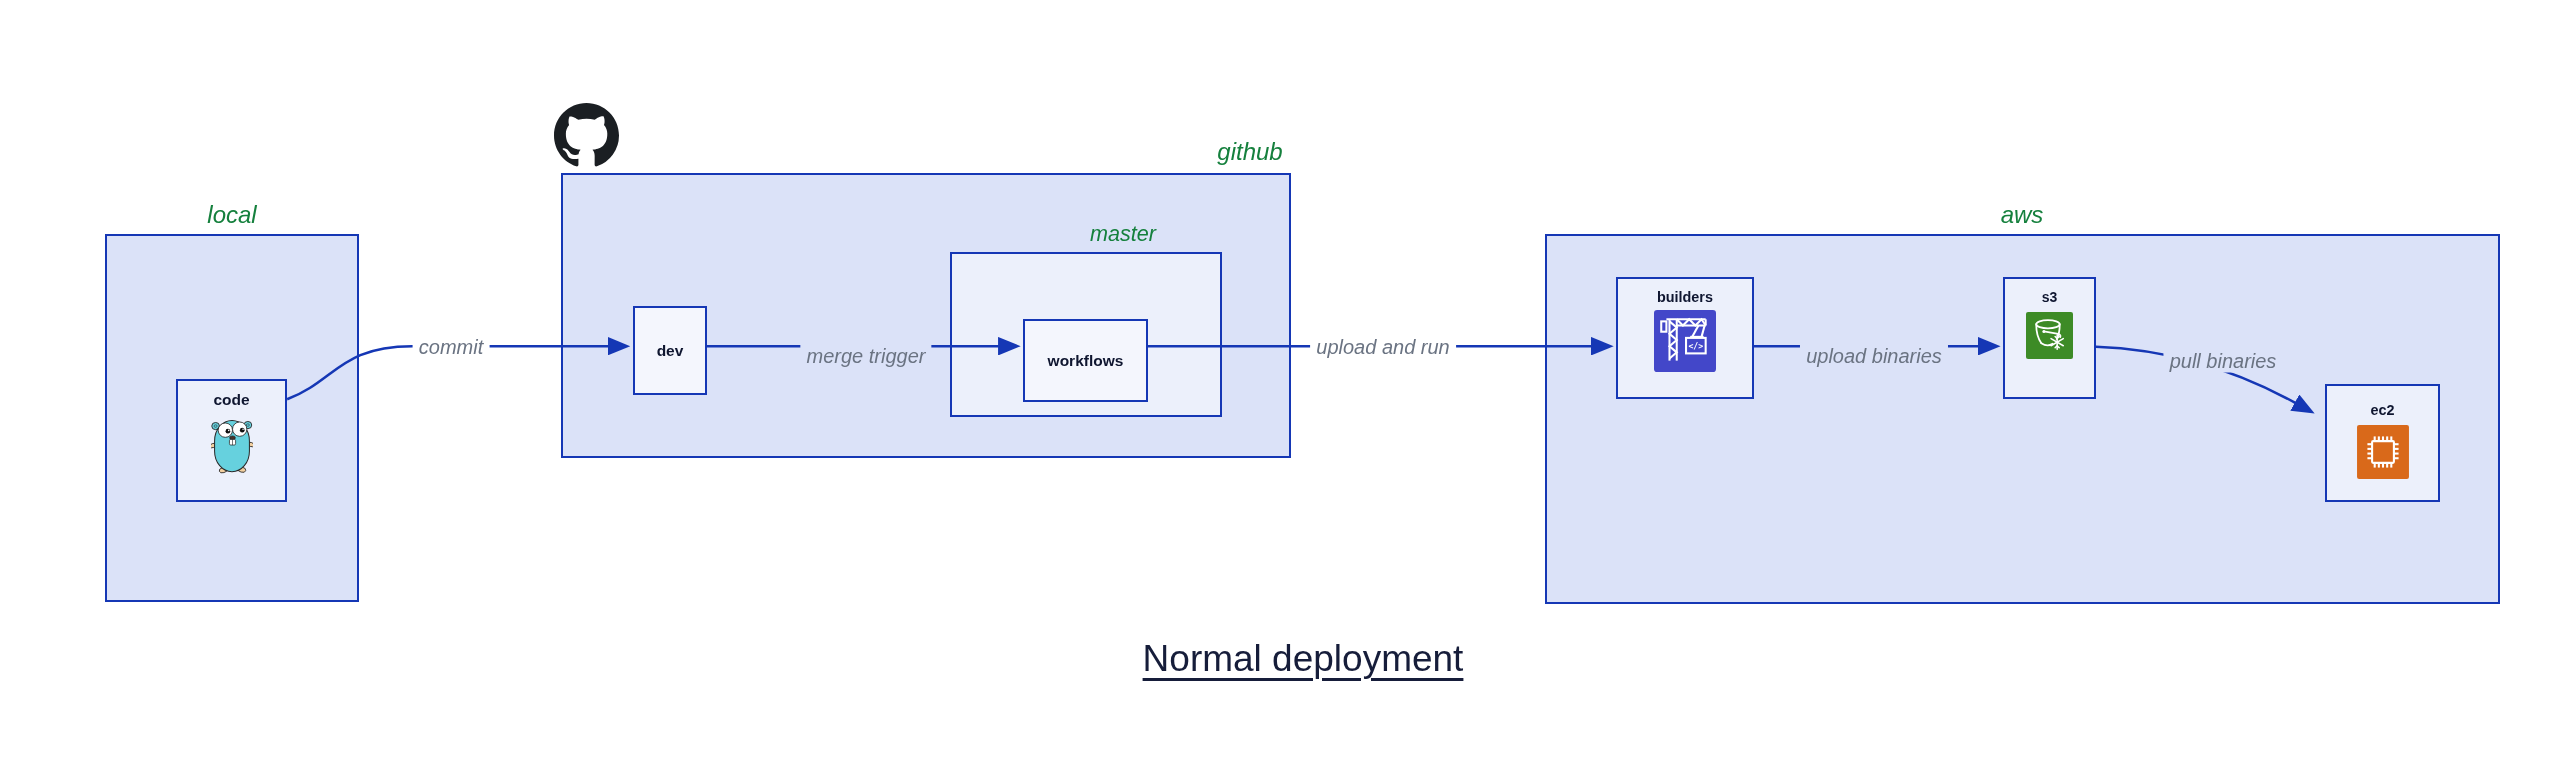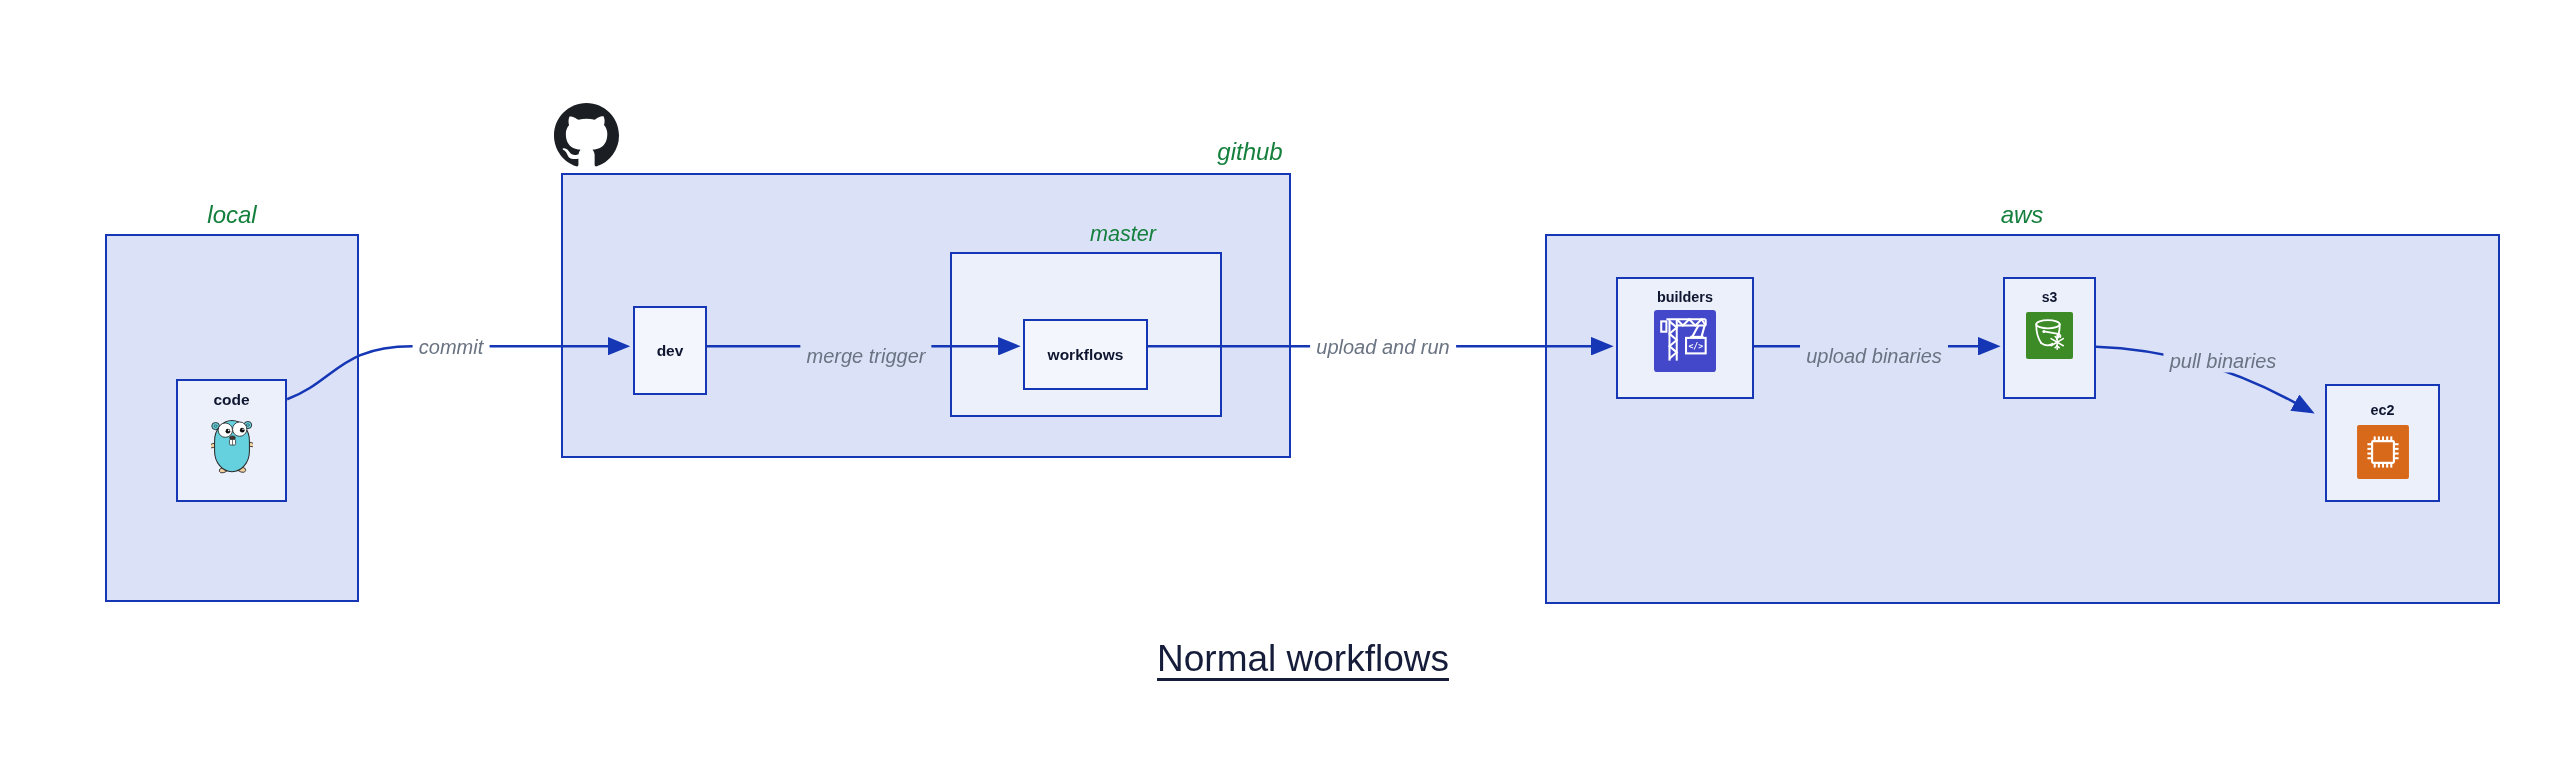--- a/index.html
+++ b/index.html
@@ -68,21 +68,21 @@
     <ellipse cx="42" cy="47" rx="5.5" ry="3.8" fill="#4a342a" stroke="#222222" stroke-width="1.4"></ellipse>
     <rect x="36" y="50" width="12" height="11" rx="2.5" fill="#ffffff" stroke="#222222" stroke-width="1.4"></rect>
     <line x1="42" y1="50" x2="42" y2="61" stroke="#222222" stroke-width="1.2"></line>
   </svg>
 </div>
 
 <div class="box fill-node center-flex" style="left:633px;top:306px;width:74px;height:89px;">
   <span class="nlabel">dev</span>
 </div>
 
-<div class="box fill-node center-flex" style="left:1023px;top:319px;width:125px;height:71px;">
+<div class="box fill-node center-flex" style="left:1023px;top:319px;width:125px;height:83px;">
   <span class="nlabel">workflows</span>
 </div>
 
 <div class="box fill-mid node-flex" style="left:1616px;top:277px;width:138px;height:122px;padding-top:10.3px;">
   <span class="nlabel" style="font-size:14.4px;">builders</span>
   <svg width="62" height="62" viewBox="0 0 120 120" style="margin-top:5.2px;">
     <rect x="0" y="0" width="120" height="120" rx="6" fill="#4347c9"></rect>
     <g stroke="#ffffff" stroke-width="4" fill="none">
       <rect x="14" y="22" width="10" height="20"></rect>
       <line x1="30" y1="18" x2="30" y2="98"></line>
@@ -168,14 +168,14 @@
   <path class="edge-path" d="M 3404 672 H 3840" marker-end="url(#arrow)"></path>
   <path class="edge-path" d="M 4068 673 C 4180 677, 4310 702, 4455 782" marker-end="url(#arrow)"></path>
 </svg>
 
 <span class="elabel bg-white" style="left:451px;top:347px;">commit</span>
 <span class="elabel bg-periwinkle" style="left:866px;top:347px;">merge trigger</span>
 <span class="elabel bg-white" style="left:1383px;top:347px;">upload and run</span>
 <span class="elabel bg-periwinkle" style="left:1874px;top:347px;">upload binaries</span>
 <span class="elabel bg-periwinkle" style="left:2223px;top:352px;font-style:italic;">pull binaries</span>
 
-<div class="title">Normal workflows</div>
+<div class="title">Normal deployment</div>
 
 
 </body></html>

